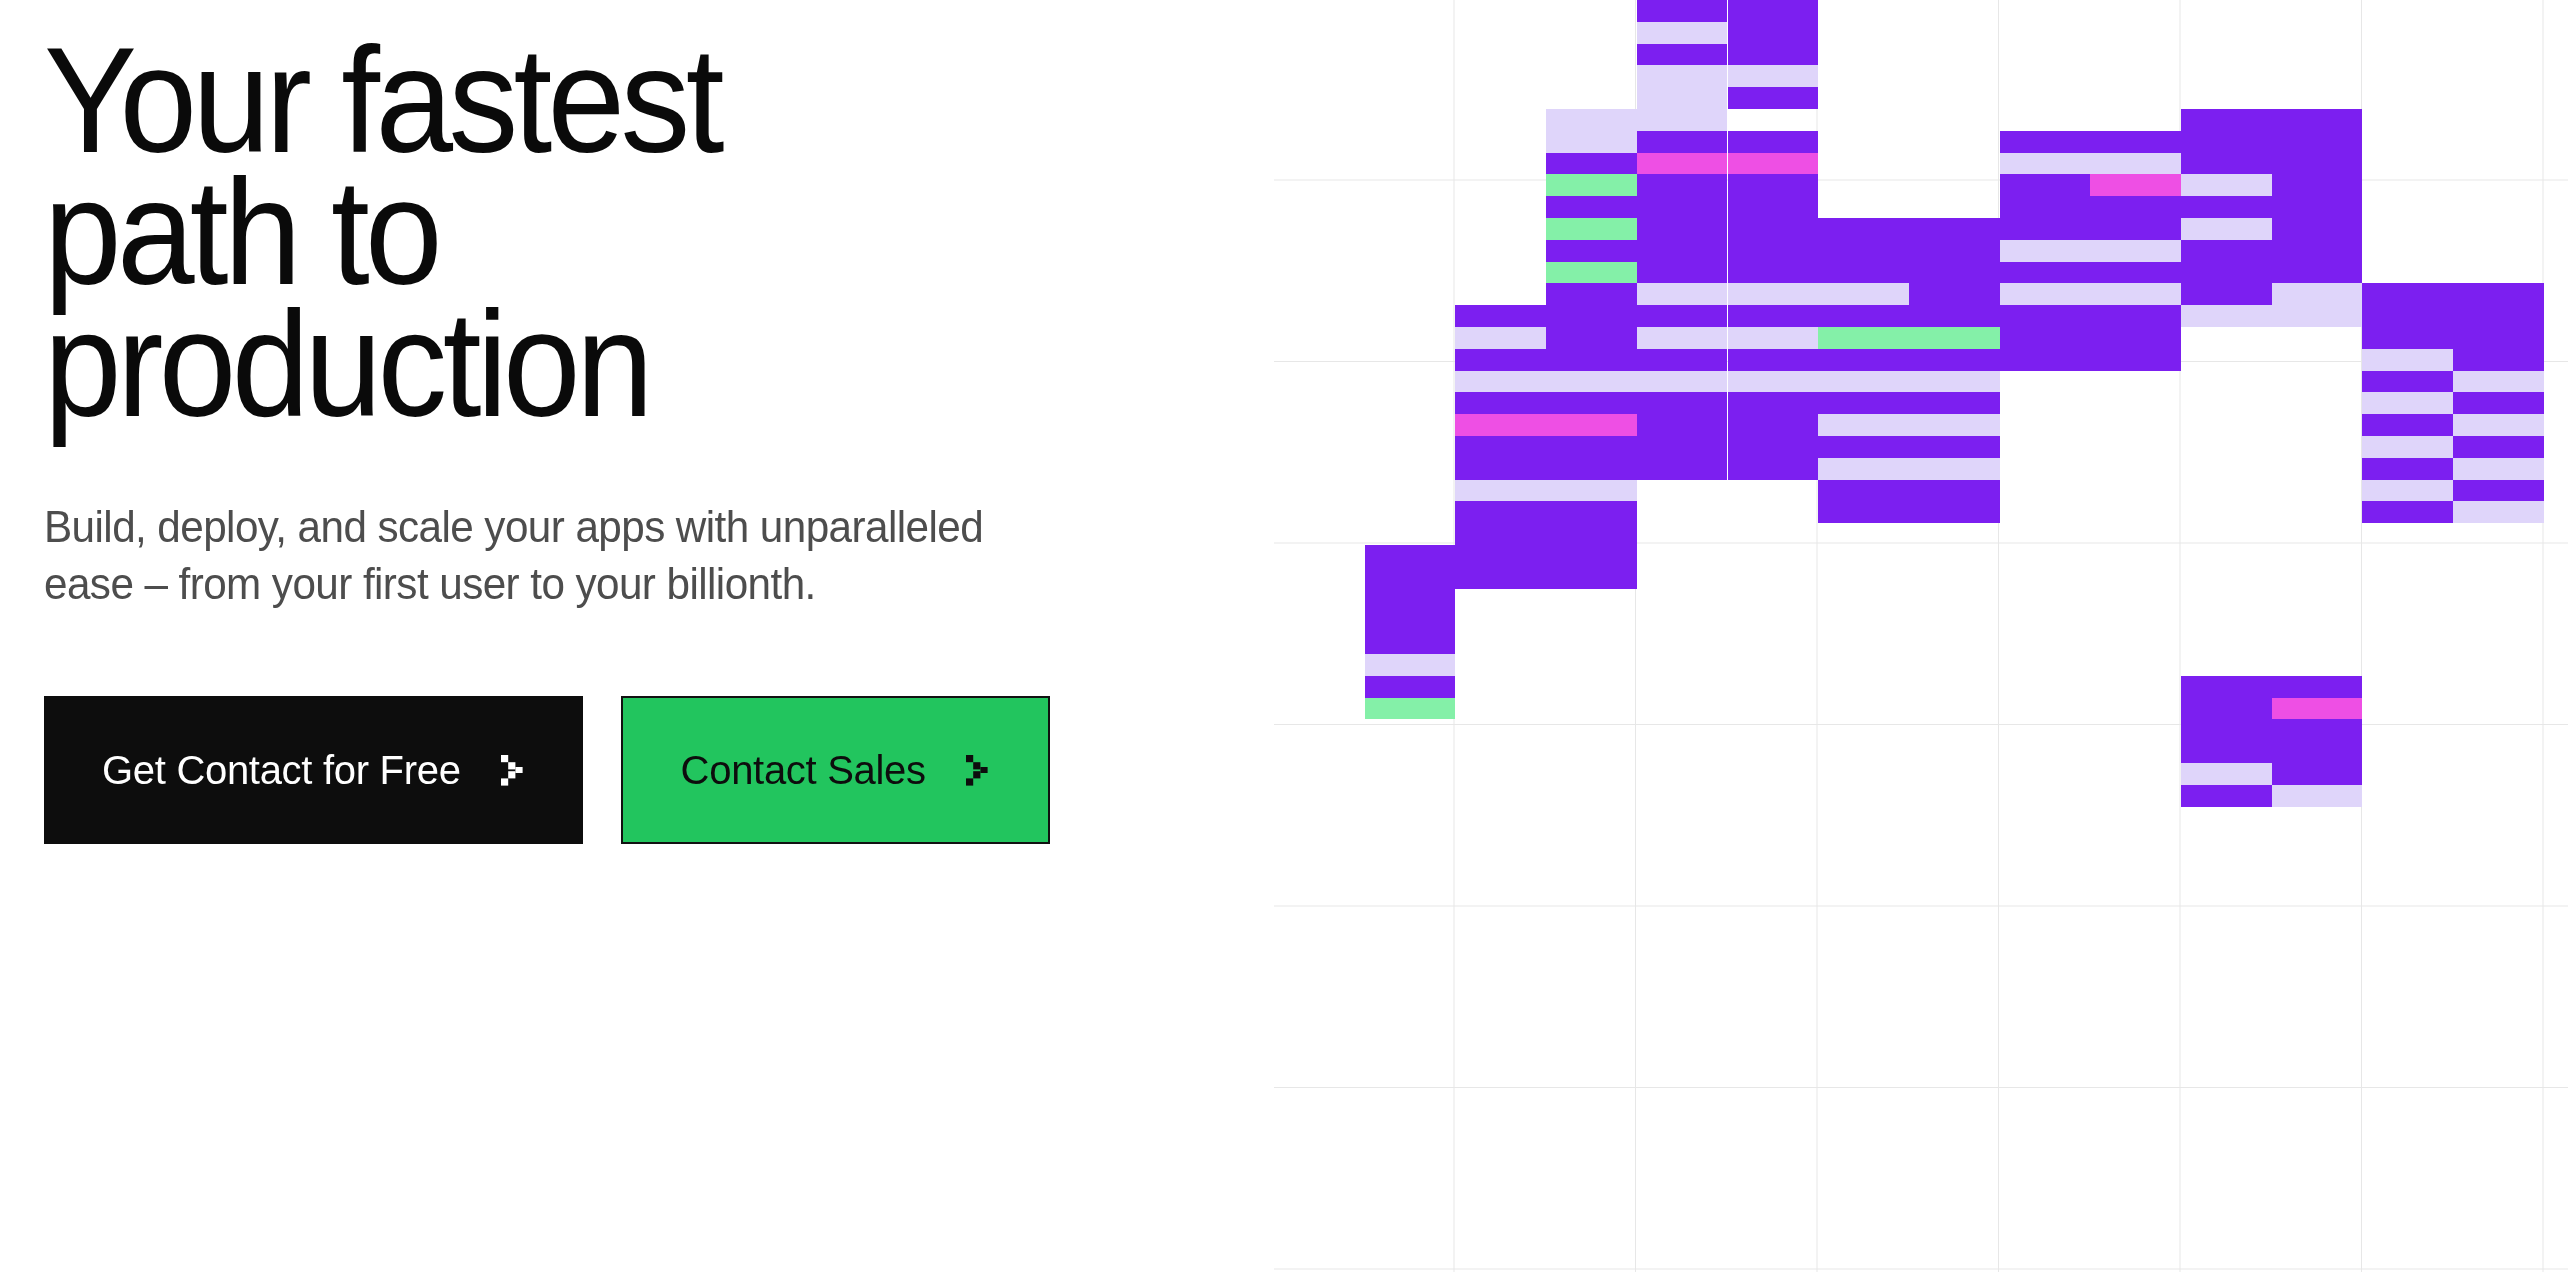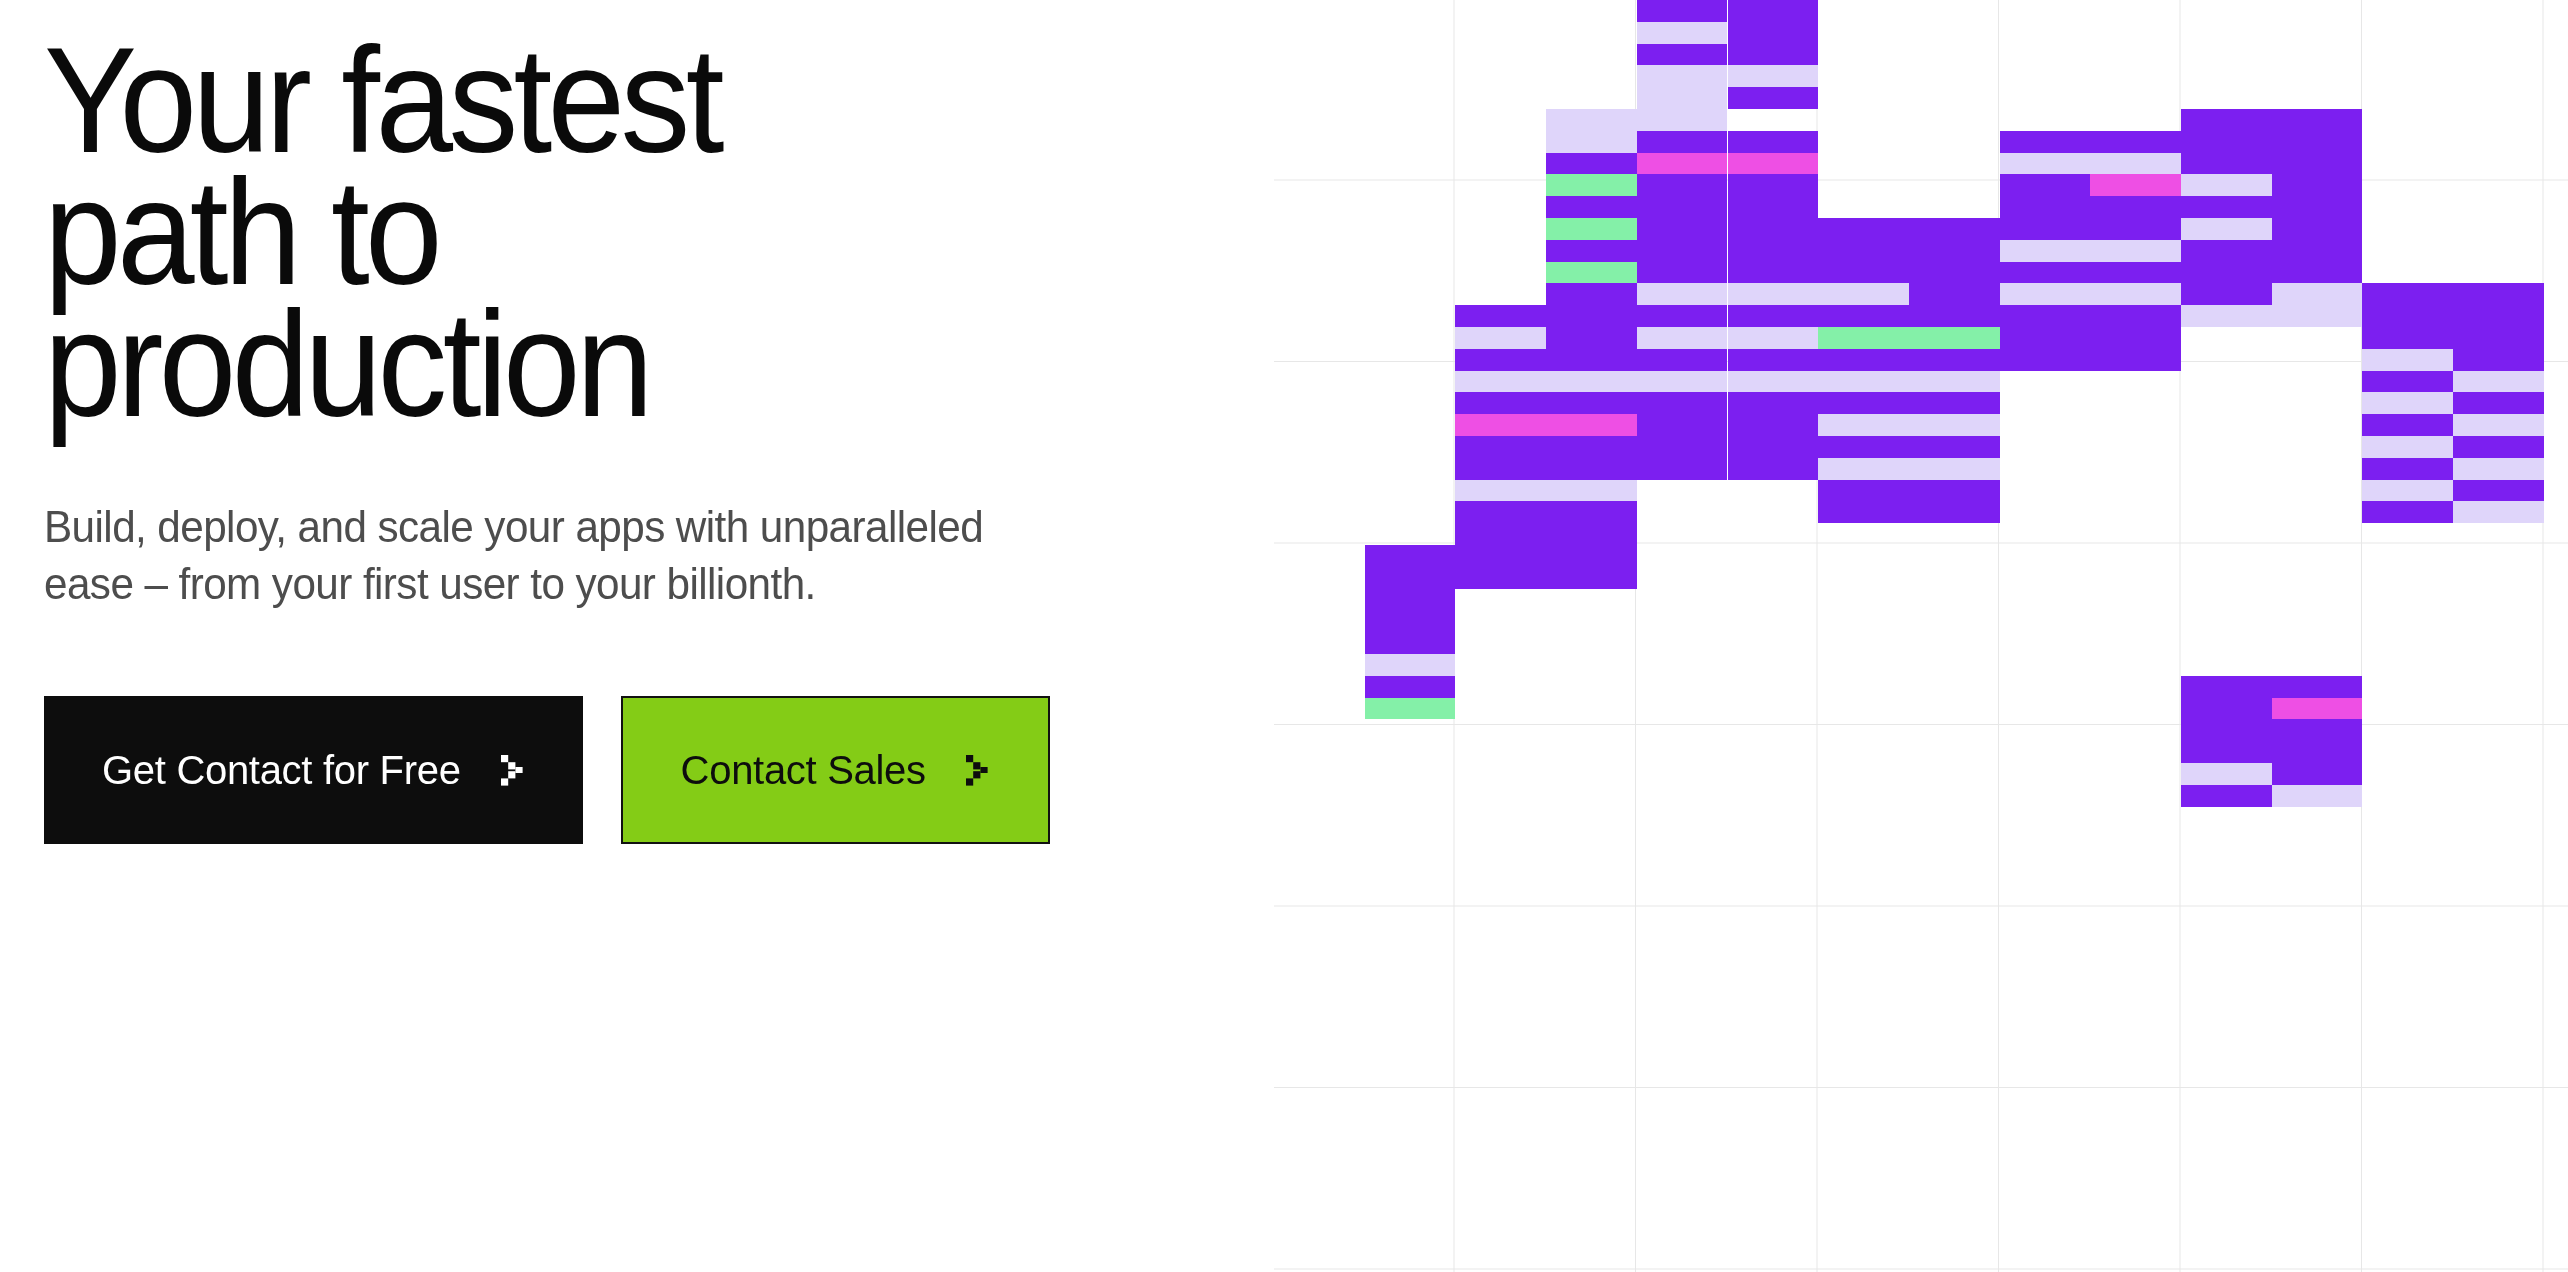--- a/index.html
+++ b/index.html
@@ -59,21 +59,21 @@
     height: 148px;
     padding: 0 58px;
     font-size: 40px;
     letter-spacing: -0.3px;
     cursor: pointer;
     user-select: none;
     border: 0;
     font-family: "Liberation Sans", sans-serif;
   }
   .btn-primary { background: #0d0d0d; color: #ffffff; }
-  .btn-secondary { background: #84cc16; color: #0d0d0d; border: 2px solid #111111; }
+  .btn-secondary { background: #22c55e; color: #0d0d0d; border: 2px solid #111111; }
 
   
   .pix-arrow { display:block; width: 30px; height: 36px; flex: none; }
 
   
   #mosaic {
     position: absolute;
     left: 1274px; top: 0;
     width: 1294px; height: 1272px;
     overflow: hidden;

